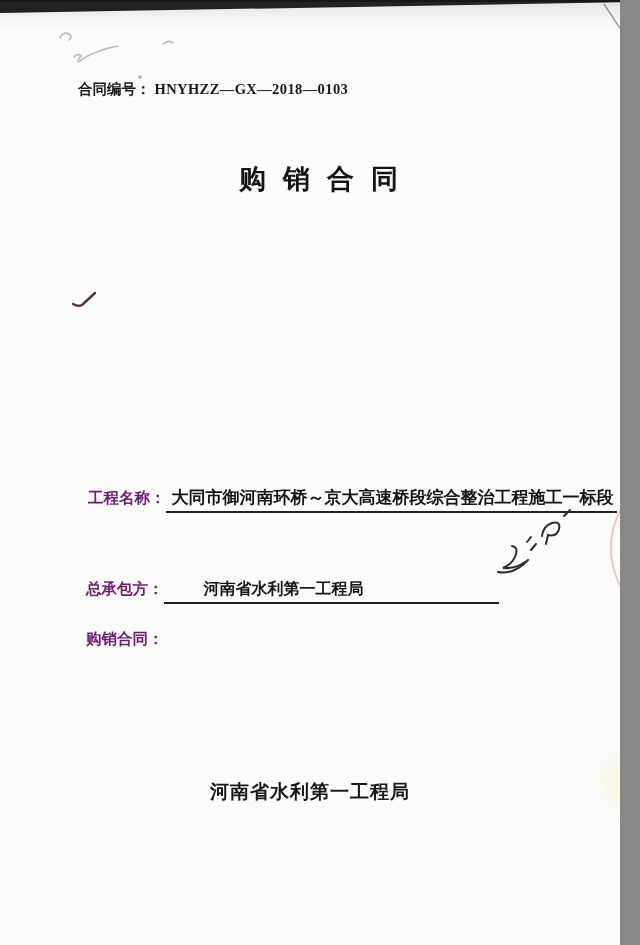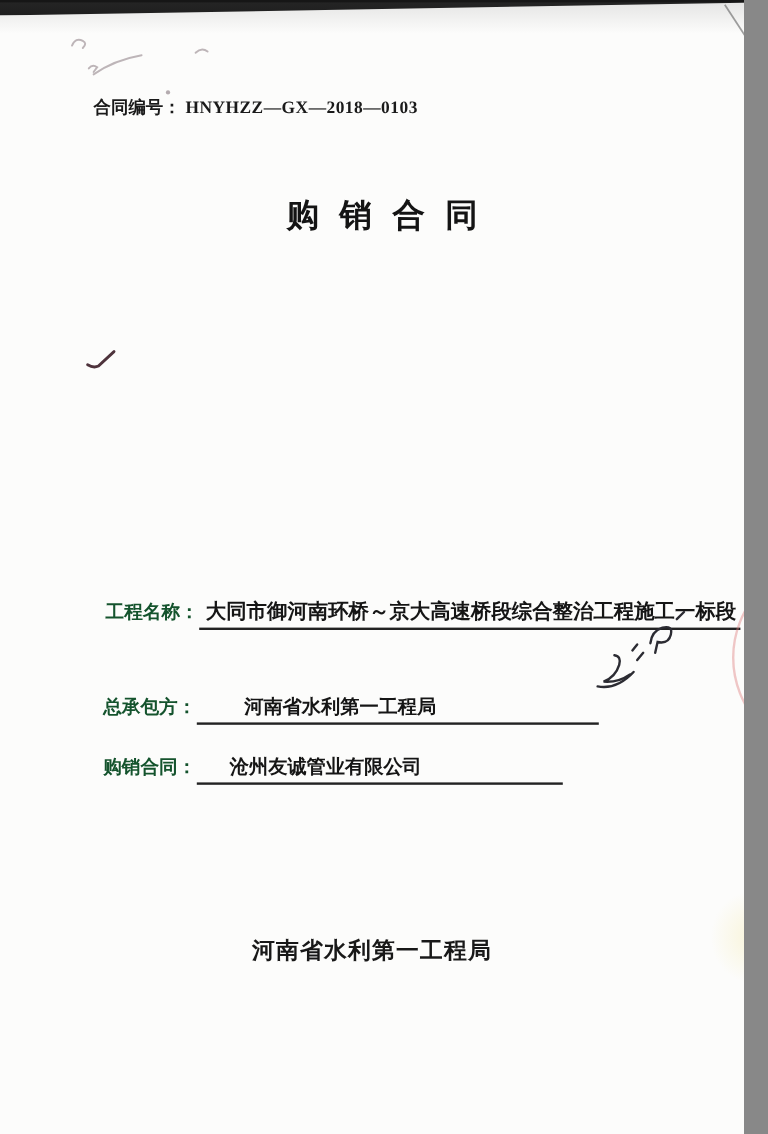--- a/index.html
+++ b/index.html
@@ -31,27 +31,27 @@
   .contract-line .num{letter-spacing:.4px;margin-left:4px;}
   .doc-title{
     position:absolute;top:161px;left:0;width:100%;
     text-align:center;font-size:27px;font-weight:700;
     letter-spacing:17px;padding-left:17px;color:#141414;
   }
   .field-row{
     position:absolute;display:flex;align-items:baseline;
     font-weight:700;white-space:nowrap;
   }
-  .flabel{font-size:15.5px;color:#14532d;flex:0 0 auto;}
+  .flabel{font-size:15.5px;color:#701a75;flex:0 0 auto;}
   .fvalue{
     border-bottom:2px solid #222;padding-bottom:2px;color:#151515;
     box-sizing:border-box;flex:0 0 auto;
   }
   .row-project{left:88px;top:486px;}
-  .row-project .fvalue{min-width:451px;max-width:451px;font-size:17px;padding-left:6px;margin-top:12px;}
+  .row-project .fvalue{min-width:451px;max-width:451px;font-size:17px;padding-left:6px;}
   .row-contractor{left:86px;top:555px;margin-top:24px;}
   .row-contractor .fvalue{min-width:335px;max-width:335px;font-size:16px;padding-left:40px;}
   .row-subcontractor{left:86px;top:629px;}
   .row-subcontractor .fvalue{min-width:305px;max-width:305px;font-size:16px;padding-left:28px;}
   .footer-org{
     position:absolute;top:779px;left:0;width:100%;
     text-align:center;font-size:19px;font-weight:700;
     letter-spacing:1px;color:#181818;
   }
   
@@ -107,21 +107,20 @@
     <span class="fvalue">大同市御河南环桥～京大高速桥段综合整治工程施工一标段</span>
   </div>
 
   <div class="field-row row-contractor">
     <span class="flabel">总承包方：</span>
     <span class="fvalue">河南省水利第一工程局</span>
   </div>
 
   <div class="field-row row-subcontractor">
     <span class="flabel">购销合同：</span>
-    <span class="fvalue">沧州友诚管业有限公司</span>
   </div>
 
   <svg class="artifact-svg" style="left:490px;top:508px;" width="82" height="72" viewBox="0 0 82 72">
     <g fill="none" stroke="#2c2c33" stroke-width="2" stroke-linecap="round">
       <path d="M74,8 l6,-6"></path>
       <path d="M52,28 q1,-10 10,-13 q9,-2 7,6 q-2,8 -11,6 l-2,9"></path>
       <path d="M41,29 l-4,5"></path>
       <path d="M46,36 l-5,6"></path>
       <path d="M22,38 q6,1 4,8 q-3,10 -13,14 q12,1 22,-6"></path>
       <path d="M8,64 q16,3 30,-12"></path>

